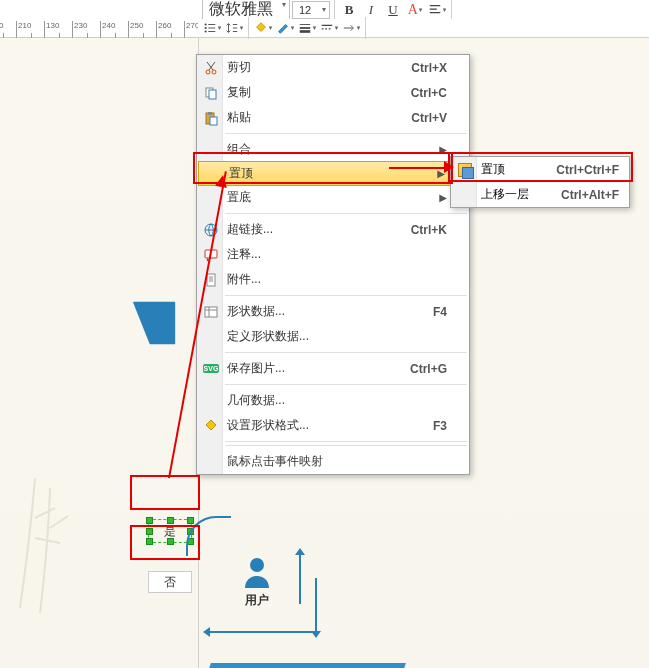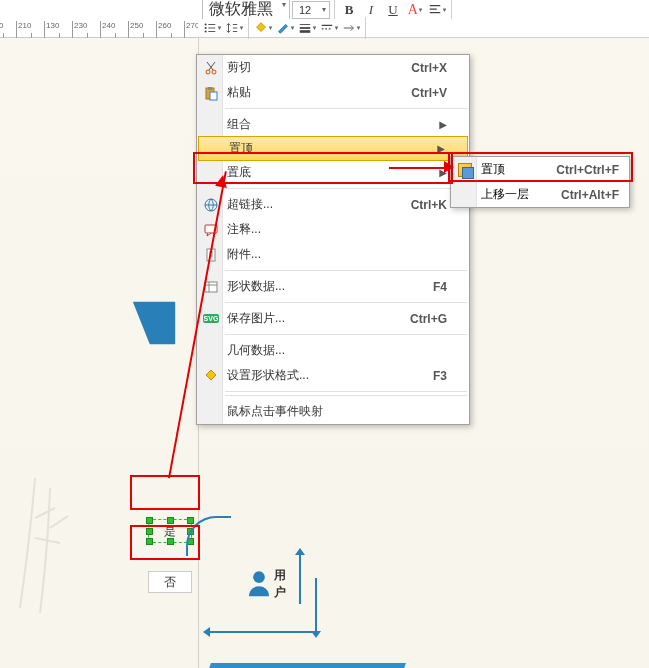--- a/index.html
+++ b/index.html
@@ -23,21 +23,21 @@
 .tb-btn.underline { text-decoration: underline; font-family: "Times New Roman", serif; font-size: 13px; }
 .tb-btn.color { color: #e74c3c; font-family: "Times New Roman", serif; font-size: 14px; }
 .tb-btn svg { width: 14px; height: 14px; }
 .tb-dd::after { content:'▾'; font-size:7px; color:#666; margin-left:1px; }
 
 
 .canvas { position: absolute; top: 38px; left: 0; right: 0; bottom: 0; background: linear-gradient(to bottom, #faf7ef, #f8f5ec); }
 .vline-canvas { position: absolute; top: 38px; left: 198px; bottom: 0; width: 1px; background: rgba(0,0,0,0.15); z-index: 55; }
 .page-skew { position: absolute; left: 201px; top: 625px; width: 195px; height: 55px; background: #2f8fcb; transform: skewX(-20deg); display:flex; align-items:flex-start; justify-content:center; }
 .page-skew span { transform: skewX(20deg); color:#fff; font-size:14px; font-weight: 500; padding-top: 8px; }
-.user-box { position: absolute; left: 244px; top: 516px; width: 50px; height: 58px; display: flex; flex-direction: row; align-items: center; }
+.user-box { position: absolute; left: 232px; top: 516px; width: 50px; height: 58px; display: flex; flex-direction: column; align-items: center; }
 .user-icon { width: 36px; height: 36px; }
 .user-icon svg { width: 100%; height: 100%; }
 .user-label { font-size: 12px; font-weight: bold; color: #333; margin-top: 2px; }
 .arrow-down { position: absolute; left: 299px; top: 516px; width: 2px; height: 50px; background: #2980b9; }
 .arrow-down::before { content:''; position:absolute; top:-6px; left:-4px; border-left:5px solid transparent; border-right:5px solid transparent; border-bottom:7px solid #2980b9; }
 .arrow-left { position: absolute; left: 209px; top: 593px; width: 110px; height: 2px; background: #2980b9; }
 .arrow-left::before { content:''; position:absolute; left:-6px; top:-4px; border-top:5px solid transparent; border-bottom:5px solid transparent; border-right:7px solid #2980b9; }
 .arrow-up { position: absolute; left: 315px; top: 540px; width: 2px; height: 54px; background: #2980b9; }
 .arrow-up::after { content:''; position:absolute; bottom:-6px; left:-4px; border-left:5px solid transparent; border-right:5px solid transparent; border-top:7px solid #2980b9; }
 .diamond-bit { position: absolute; left: 124px; top: 255px; width: 60px; height: 60px; background: #2980b9; transform: rotate(45deg); }
@@ -218,20 +218,30 @@
           <circle cx="11" cy="12" r="2" fill="none" stroke="#d35400"></circle>
           <path d="M6 10L12 2M10 10L4 2" stroke="#555"></path>
         </svg>
       </span>
     <span>剪切</span>
     <span class="shortcut">Ctrl+X</span>
   </div>
   <div class="menu-item">
     <span class="menu-icon">
         <svg viewBox="0 0 16 16">
+          <rect x="3" y="3" width="7" height="9" fill="#fff" stroke="#888"></rect>
+          <rect x="6" y="5" width="7" height="9" fill="#fff" stroke="#3a7ebf"></rect>
+        </svg>
+      </span>
+    <span>复制</span>
+    <span class="shortcut">Ctrl+C</span>
+  </div>
+  <div class="menu-item">
+    <span class="menu-icon">
+        <svg viewBox="0 0 16 16">
           <rect x="3" y="3" width="8" height="11" fill="#d9a441" stroke="#a9741c"></rect>
           <rect x="5" y="2" width="4" height="3" fill="#888"></rect>
           <rect x="7" y="7" width="7" height="8" fill="#fff" stroke="#3a7ebf"></rect>
         </svg>
       </span>
     <span>粘贴</span>
     <span class="shortcut">Ctrl+V</span>
   </div>
   <div class="menu-sep"></div>
   <div class="menu-item">
@@ -278,20 +288,23 @@
   <div class="menu-sep"></div>
   <div class="menu-item">
     <span class="menu-icon">
         <svg viewBox="0 0 16 16">
           <rect x="2" y="3" width="12" height="10" fill="#fff" stroke="#888"></rect>
           <path d="M2 6h12M6 3v10" stroke="#888"></path>
         </svg>
       </span>
     <span>形状数据...</span>
     <span class="shortcut">F4</span>
+  </div>
+  <div class="menu-item">
+    <span>定义形状数据...</span>
   </div>
   <div class="menu-sep"></div>
   <div class="menu-item">
     <span class="menu-icon">
         <span style="background:#27ae60;color:#fff;font-size:7px;font-weight:bold;padding:1px 1px;border-radius:2px;">SVG</span>
       </span>
     <span>保存图片...</span>
     <span class="shortcut">Ctrl+G</span>
   </div>
   <div class="menu-sep"></div>

